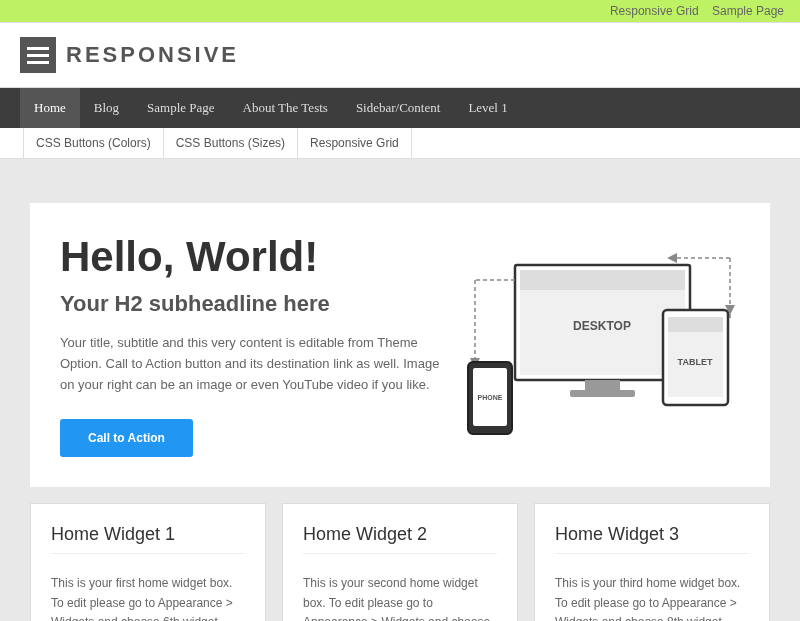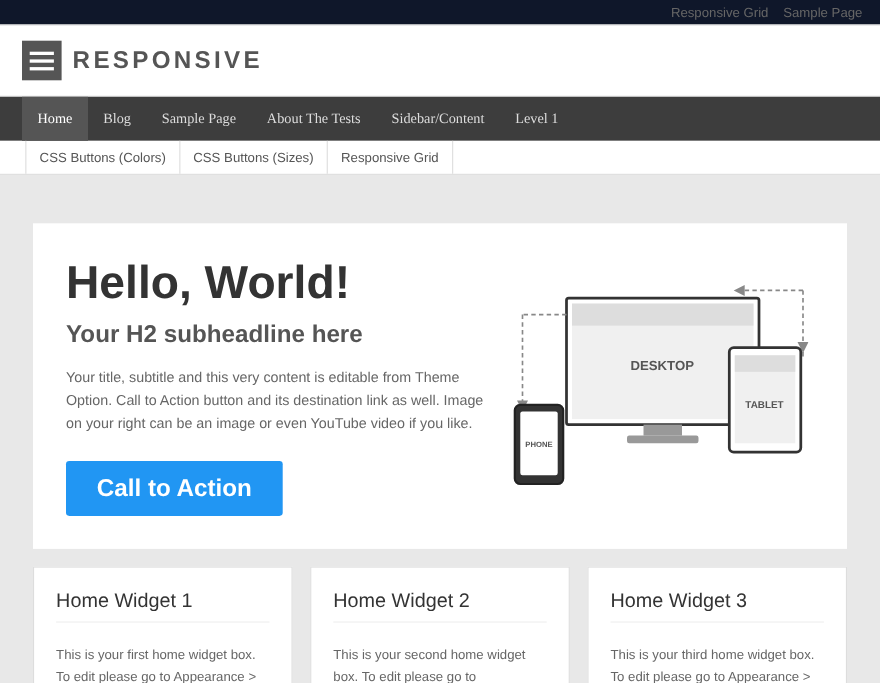--- a/index.html
+++ b/index.html
@@ -1,20 +1,20 @@
 <!DOCTYPE html>
 <html><head>
   <meta charset="utf-8">
   <style>
     * { margin: 0; padding: 0; box-sizing: border-box; }
     body { font-family: Arial, sans-serif; font-size: 14px; background: #e8e8e8; color: #333; }
 
     
     .top-bar {
-      background: #0f172a;
+      background: #bef264;
       text-align: right;
       padding: 4px 16px;
       font-size: 12px;
       color: #666;
       border-bottom: 1px solid #ddd;
     }
     .top-bar a { color: #666; text-decoration: none; margin-left: 10px; }
 
     
     .site-header {
@@ -132,21 +132,21 @@
       font-size: 13px;
       color: #666;
       line-height: 1.6;
       margin-bottom: 24px;
     }
     .cta-button {
       background: #2196f3;
       color: #fff;
       border: none;
       padding: 12px 28px;
-      font-size: 22px;
+      font-size: 12px;
       font-weight: bold;
       cursor: pointer;
       border-radius: 3px;
       text-decoration: none;
       display: inline-block;
     }
 
     
     .hero-image {
       flex: 0 0 280px;

